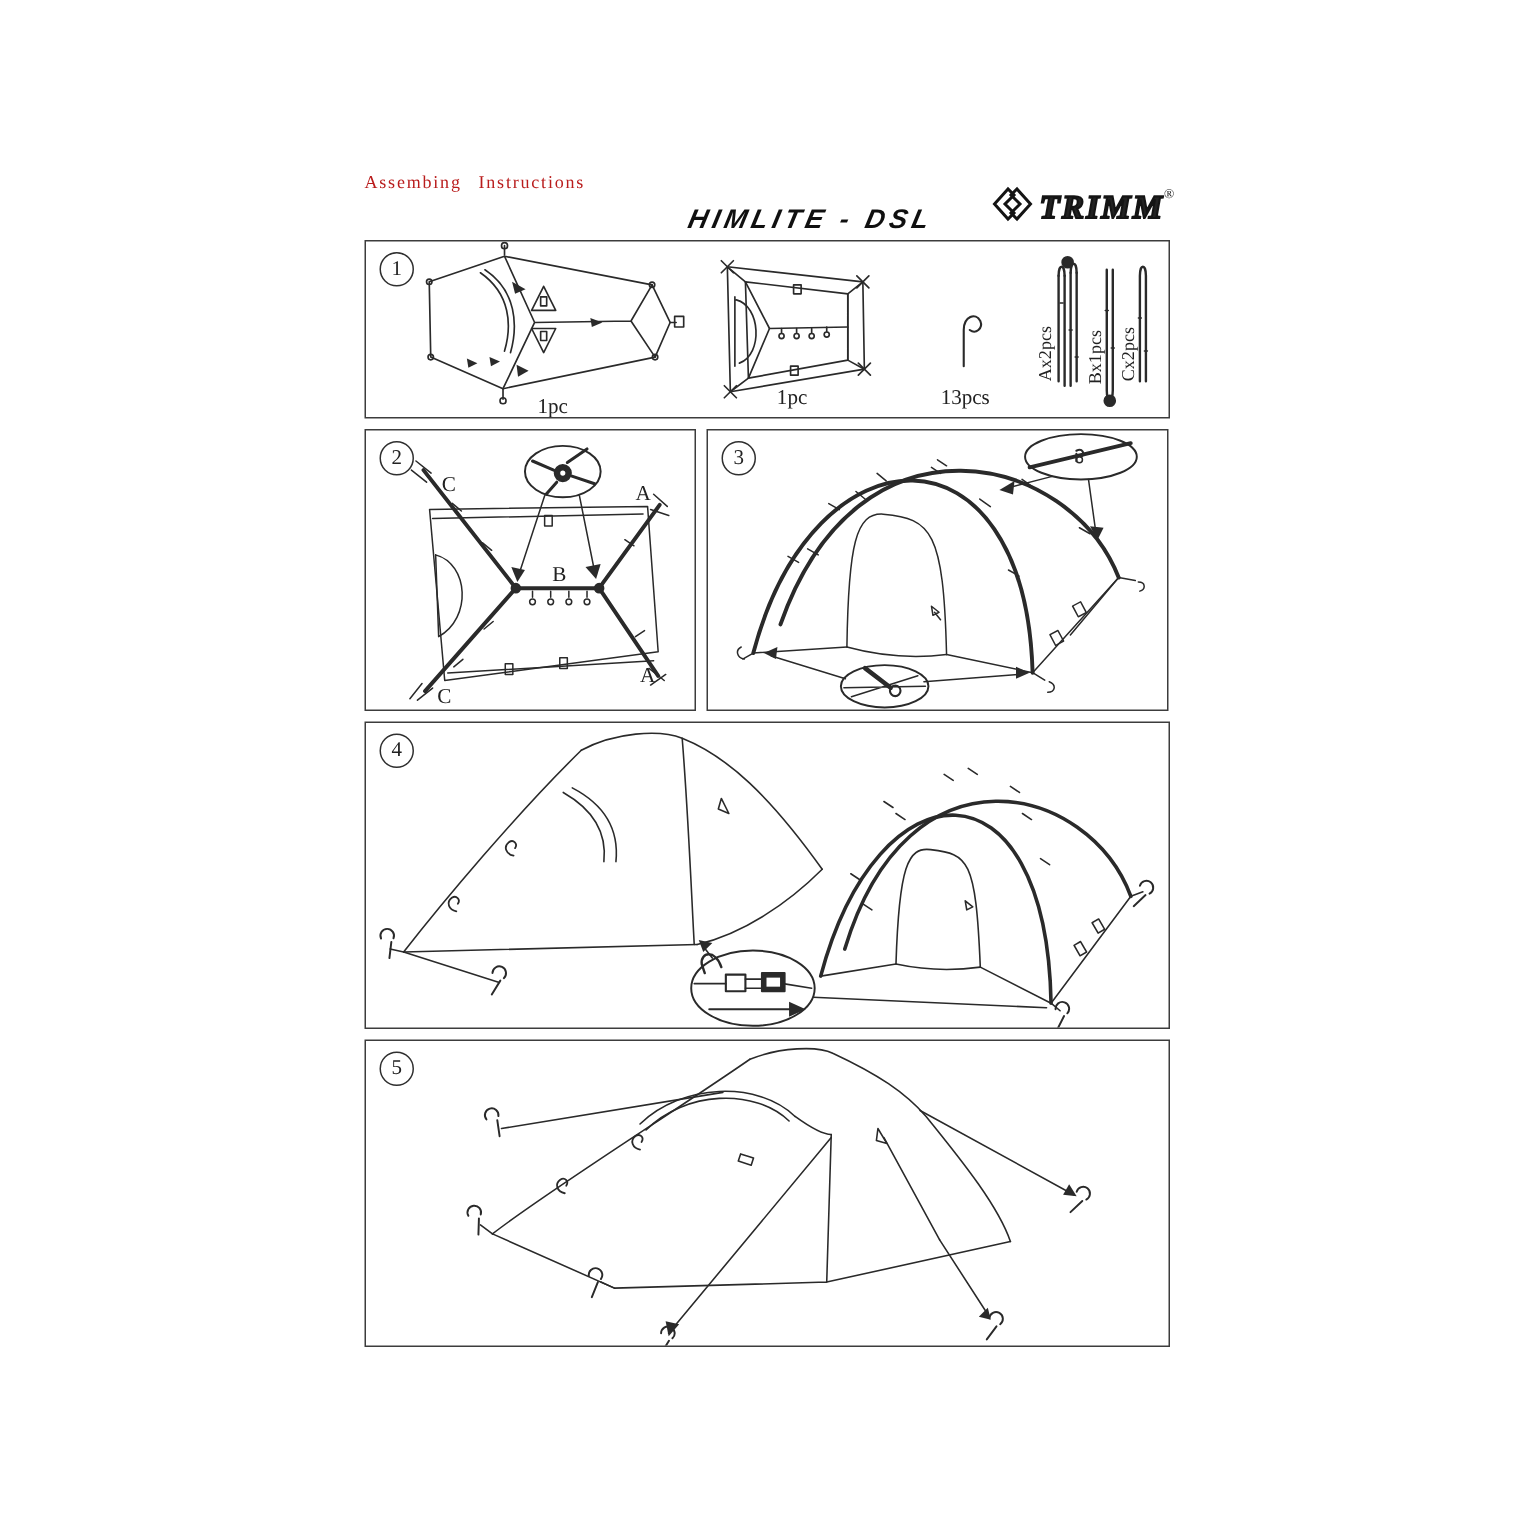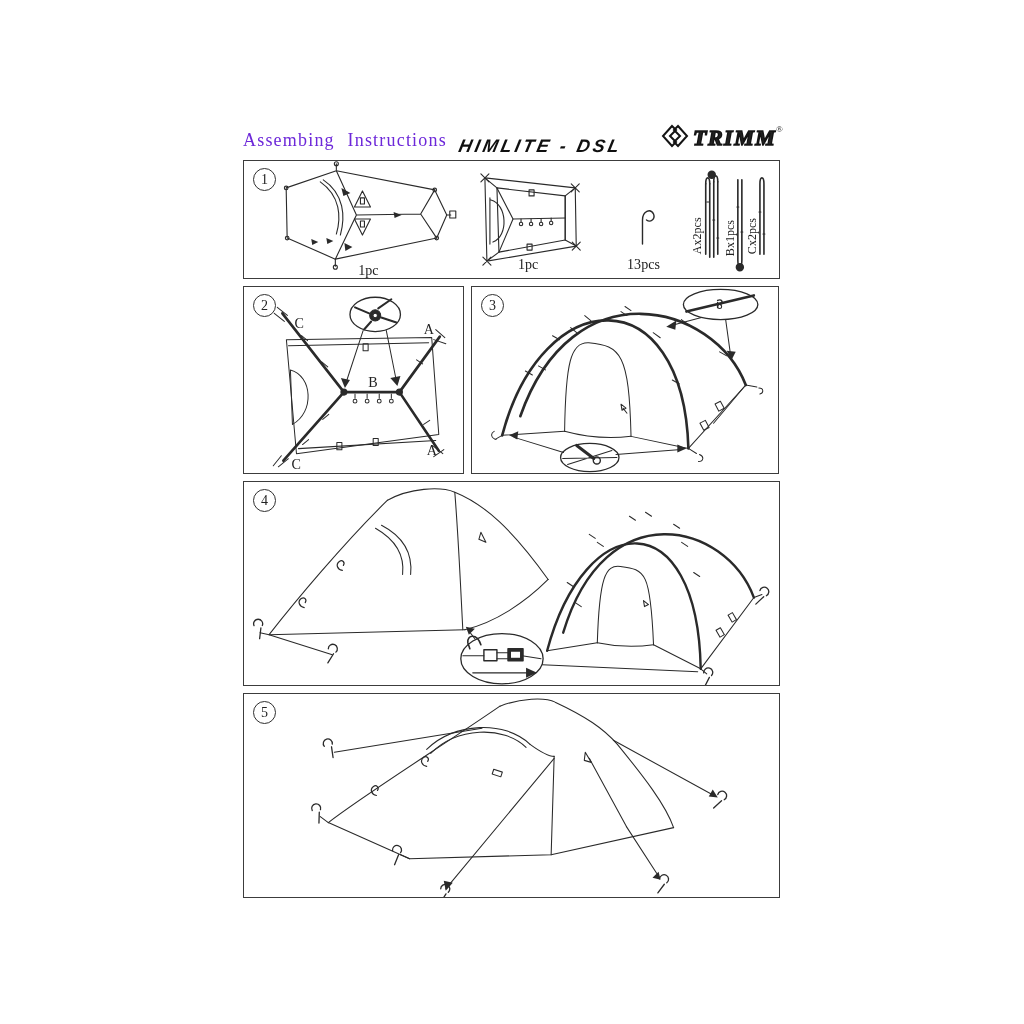--- a/index.html
+++ b/index.html
@@ -1,19 +1,19 @@
 <!DOCTYPE html>
 <html><head>
 <meta charset="utf-8">
 <style>
   html,body{margin:0;padding:0;}
   body{width:1024px;height:1024px;background:#fff;position:relative;
        font-family:"Liberation Serif", serif;color:#2a2a2a;}
   .sheet{position:absolute;inset:0;background:#fff;}
-  .title{position:absolute;left:243px;top:130px;font-size:18px;color:#6d28d9;
+  .title{position:absolute;left:243px;top:114px;font-size:12px;color:#b91c1c;
          letter-spacing:1.2px;word-spacing:7px;}
   .model{position:absolute;left:447px;top:136px;width:186px;text-align:center;
          border-bottom:2.6px solid #161616;padding-bottom:4px;}
   .model span{display:inline-block;transform:skewX(-12deg);
          font-family:"Liberation Sans",sans-serif;font-style:italic;font-weight:bold;
          font-size:18px;letter-spacing:3px;color:#101010;}
   .logo{position:absolute;left:659px;top:121px;}
   .panel{position:absolute;border:1.7px solid #3c3c3c;background:#fff;box-sizing:border-box;}
   .p1{left:243px;top:160px;width:537px;height:119px;}
   .p2{left:243px;top:286px;width:221px;height:188px;}

